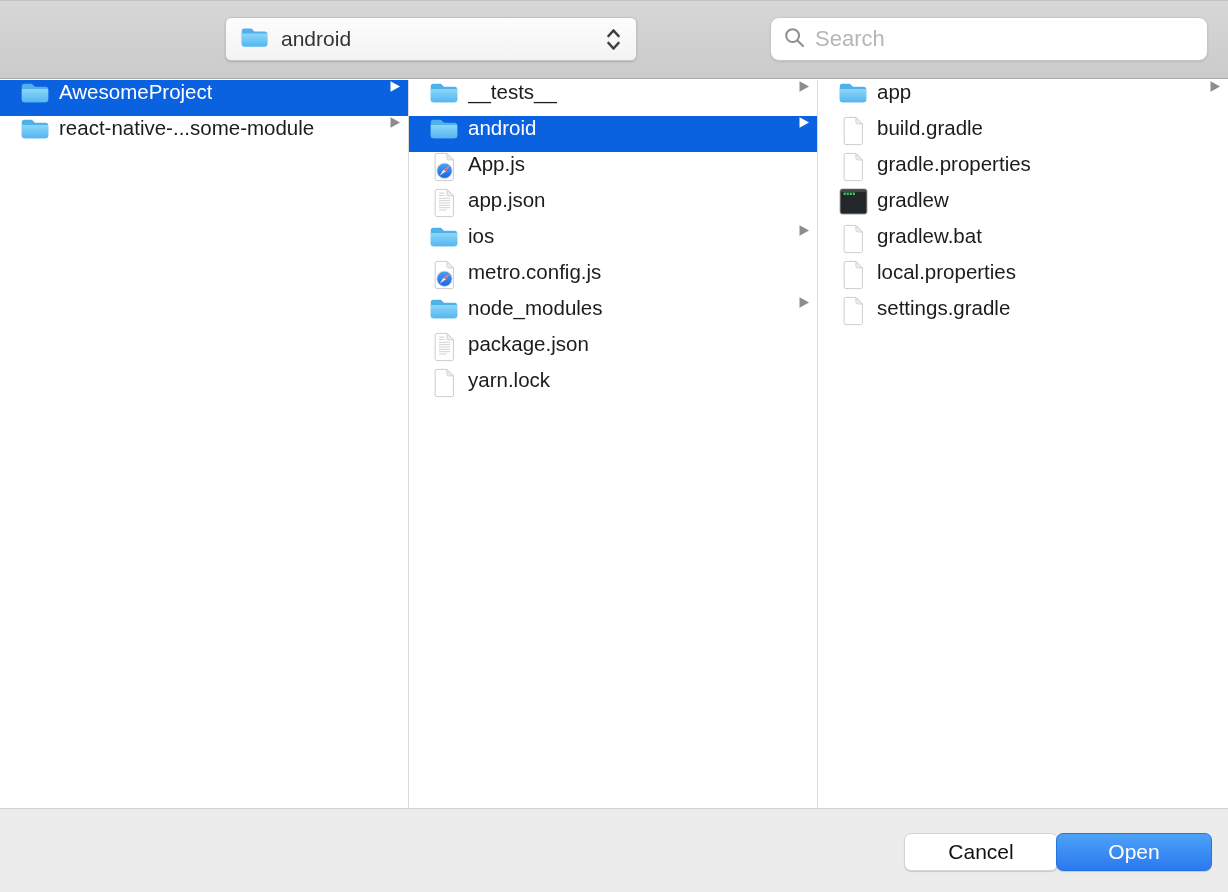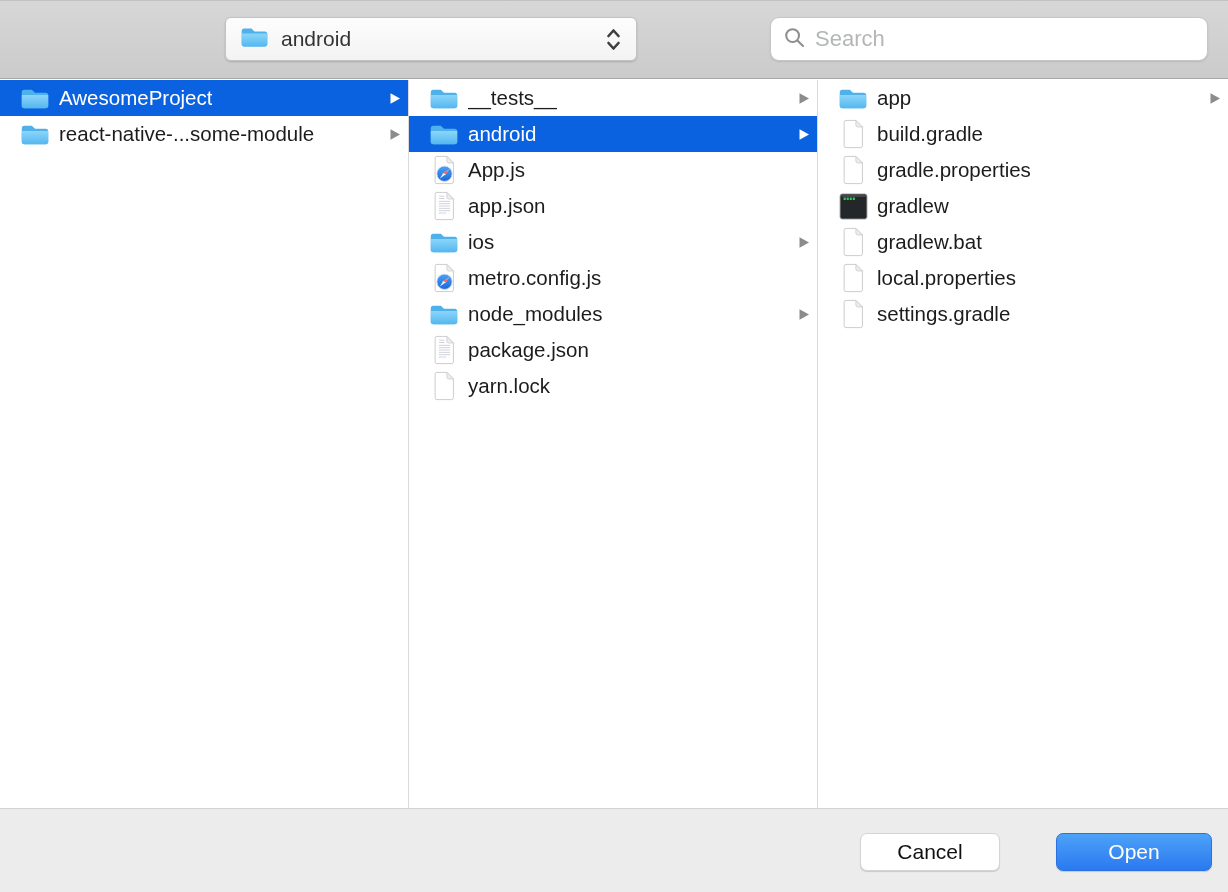--- a/index.html
+++ b/index.html
@@ -26,36 +26,36 @@
              font-family:"Liberation Sans",sans-serif;
              font-size:22px; color:#701a75; margin-left:10px; width:360px; }
   .searchfield input::placeholder { color:#b4b6b8; }
 
   
   .browser { position:absolute; top:80px; left:0; width:1228px; height:728px;
              background:#fff; display:flex; }
   .col { width:408px; overflow:hidden; background:#fff; }
   .col:last-child { width:410px; }
   .col-divider { width:1px; background:#dadada; }
-  .row { height:36px; display:flex; align-items:center; padding-left:19px;
+  .row { height:36px; display:flex; align-items:flex-start; padding-left:19px;
          font-size:20.5px; color:#1c1c1c; cursor:default; white-space:nowrap; }
   .row .ic { width:32px; min-width:32px; display:flex; justify-content:center;
              align-items:center; }
   .row .lbl { margin-left:8px; overflow:hidden; text-overflow:ellipsis; }
   .row .spacer { flex:1; }
   .row .tri { margin-right:7px; display:flex; }
   .row.selected { background:#0a62e1; color:#fff; font-weight:500; }
 
   
   .footer { position:absolute; top:808px; left:0; width:1228px; height:84px;
             background:#ececec; border-top:1px solid #d2d2d2; }
   .btn { position:absolute; top:24px; height:38px; border-radius:7px;
          font-family:"Liberation Sans",sans-serif; font-size:21px;
          display:flex; align-items:center; justify-content:center; cursor:default; }
-  .btn-cancel { left:860px; width:140px; background:#fff;
+  .btn-cancel { left:904px; width:154px; background:#fff;
          border:1px solid #d4d4d4; box-shadow:0 1px 1px rgba(0,0,0,.15);
          color:#111; }
   .btn-open { left:1056px; width:156px;
          background:linear-gradient(#4da2f8,#2a79f0);
          border:1px solid #2a72e0; box-shadow:0 1px 1px rgba(0,0,0,.15);
          color:#fff; font-weight:500; }
 </style>
 </head>
 <body>
 

